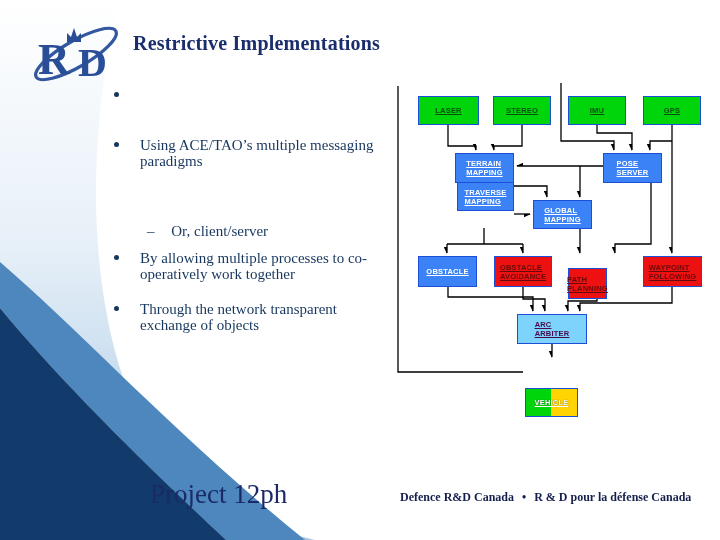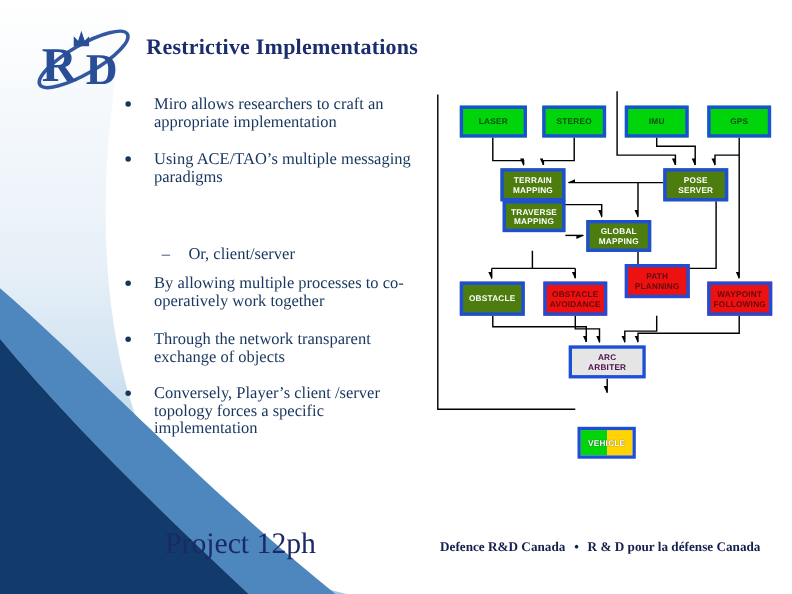--- a/index.html
+++ b/index.html
@@ -13,28 +13,28 @@
 
   .bullet{position:absolute;left:140px;width:242px;
           font:15px "Liberation Serif",serif;color:#17365e;line-height:16px;}
   .dot{position:absolute;left:-26px;top:5px;width:5px;height:5px;border-radius:50%;
        background:#17365e;}
   .sub{position:absolute;left:147px;width:220px;
        font:15px "Liberation Serif",serif;color:#17365e;line-height:16px;}
   .dash{display:inline-block;margin-right:13px;}
 
   .diag-svg{position:absolute;left:0;top:0;width:720px;height:540px;}
-  .nbox{position:absolute;box-sizing:border-box;border:3px solid #1d4ed8;
-        display:flex;align-items:center;justify-content:center;text-align:center;
+  .nbox{position:absolute;box-sizing:border-box;border:1px solid #1d4ed8;
+        display:flex;align-items:center;justify-content:center;text-align:left;
         font:bold 7.5px "Liberation Sans",sans-serif;letter-spacing:.2px;
-        line-height:1.2;white-space:pre-line;}
+        line-height:1.2;white-space:pre-line;text-decoration:underline;}
   .sensor{background:#00d40a;color:#0c4f0c;}
-  .process{background:#4d7c0f;color:#ffffff;}
+  .process{background:#3b82f6;color:#ffffff;}
   .behavior{background:#ee1111;color:#650b0b;}
-  .arbiter{background:#e5e5e5;color:#4a094a;}
+  .arbiter{background:#7dd3fc;color:#4a094a;}
   .vehicle{background:linear-gradient(90deg,#00d40a 0 50%,#ffd400 50% 100%);
            color:#ffffff;text-shadow:0 0 1px #333;margin-top:28px;}
 
   .footer-project{position:absolute;left:150px;top:479px;
         font:27px "Liberation Serif",serif;color:#1b2a66;text-align:right;}
   .footer-org{position:absolute;left:400px;top:490px;width:285px;text-align:left;
         font:bold 12px "Liberation Serif",serif;color:#141f4d;white-space:nowrap;}
   .footer-org .sep{margin:0 8px;}
 </style>
 </head>
@@ -59,41 +59,36 @@
     <ellipse cx="50" cy="40" rx="46" ry="13" fill="none" stroke="#33589f" stroke-width="3.2" transform="rotate(-30 50 40)"></ellipse>
     <text x="12" y="60" font-family="Liberation Serif, serif" font-weight="bold" font-size="44" fill="#2a4d97">R</text>
     <text x="52" y="62" font-family="Liberation Serif, serif" font-weight="bold" font-size="40" fill="#2a4d97">D</text>
     <path d="M41,28 L41,19 L45,23 L48,14 L51,23 L55,19 L55,28 Z" fill="#2a4d97"></path>
   </svg>
 
   <div class="title">Restrictive Implementations</div>
 
   <div class="bullet" style="top:87px">
     <span class="dot"></span>
-    <span>Miro allows researchers to craft an appropriate implementation</span>
   </div>
   <div class="bullet" style="top:137px">
     <span class="dot"></span>
     <span>Using ACE/TAO’s multiple messaging paradigms</span>
   </div>
   <div class="sub" style="top:223px">
     <span class="dash">–</span>
     <span>Or, client/server</span>
   </div>
   <div class="bullet" style="top:250px">
     <span class="dot"></span>
     <span>By allowing multiple processes to co-operatively work together</span>
   </div>
   <div class="bullet" style="top:301px">
     <span class="dot"></span>
     <span>Through the network transparent exchange of objects</span>
-  </div>
-  <div class="bullet" style="top:350px">
-    <span class="dot"></span>
-    <span>Conversely, Player’s client /server topology forces a specific implementation</span>
   </div>
 
   <svg class="diag-svg" viewBox="0 0 720 540">
     <defs>
       <marker id="ah" markerWidth="9" markerHeight="8" refX="6" refY="0" orient="auto" markerUnits="userSpaceOnUse">
         <path d="M0,-3.2 L7,0 L0,3.2 Z" fill="#000"></path>
       </marker>
     </defs>
     <g stroke="#000" stroke-width="1.3" fill="none">
       <path d="M398,86 V372 H523"></path>
@@ -132,21 +127,21 @@
 SERVER</div>
 
   <div class="nbox process" style="left:457px;top:182px;width:57px;height:29px">TRAVERSE
 MAPPING</div>
   <div class="nbox process" style="left:533px;top:200px;width:59px;height:29px">GLOBAL
 MAPPING</div>
 
   <div class="nbox process" style="left:418px;top:256px;width:59px;height:31px">OBSTACLE</div>
   <div class="nbox behavior" style="left:494px;top:256px;width:58px;height:31px">OBSTACLE
 AVOIDANCE</div>
-  <div class="nbox behavior" style="left:568px;top:240px;width:59px;height:31px">PATH
+  <div class="nbox behavior" style="left:568px;top:268px;width:39px;height:31px">PATH
 PLANNING</div>
   <div class="nbox behavior" style="left:643px;top:256px;width:59px;height:31px">WAYPOINT
 FOLLOWING</div>
 
   <div class="nbox arbiter" style="left:517px;top:314px;width:70px;height:30px">ARC
 ARBITER</div>
 
   <div class="nbox vehicle" style="left:525px;top:360px;width:53px;height:29px">VEHICLE</div>
 
   <div class="footer-project">Project 12ph</div>

